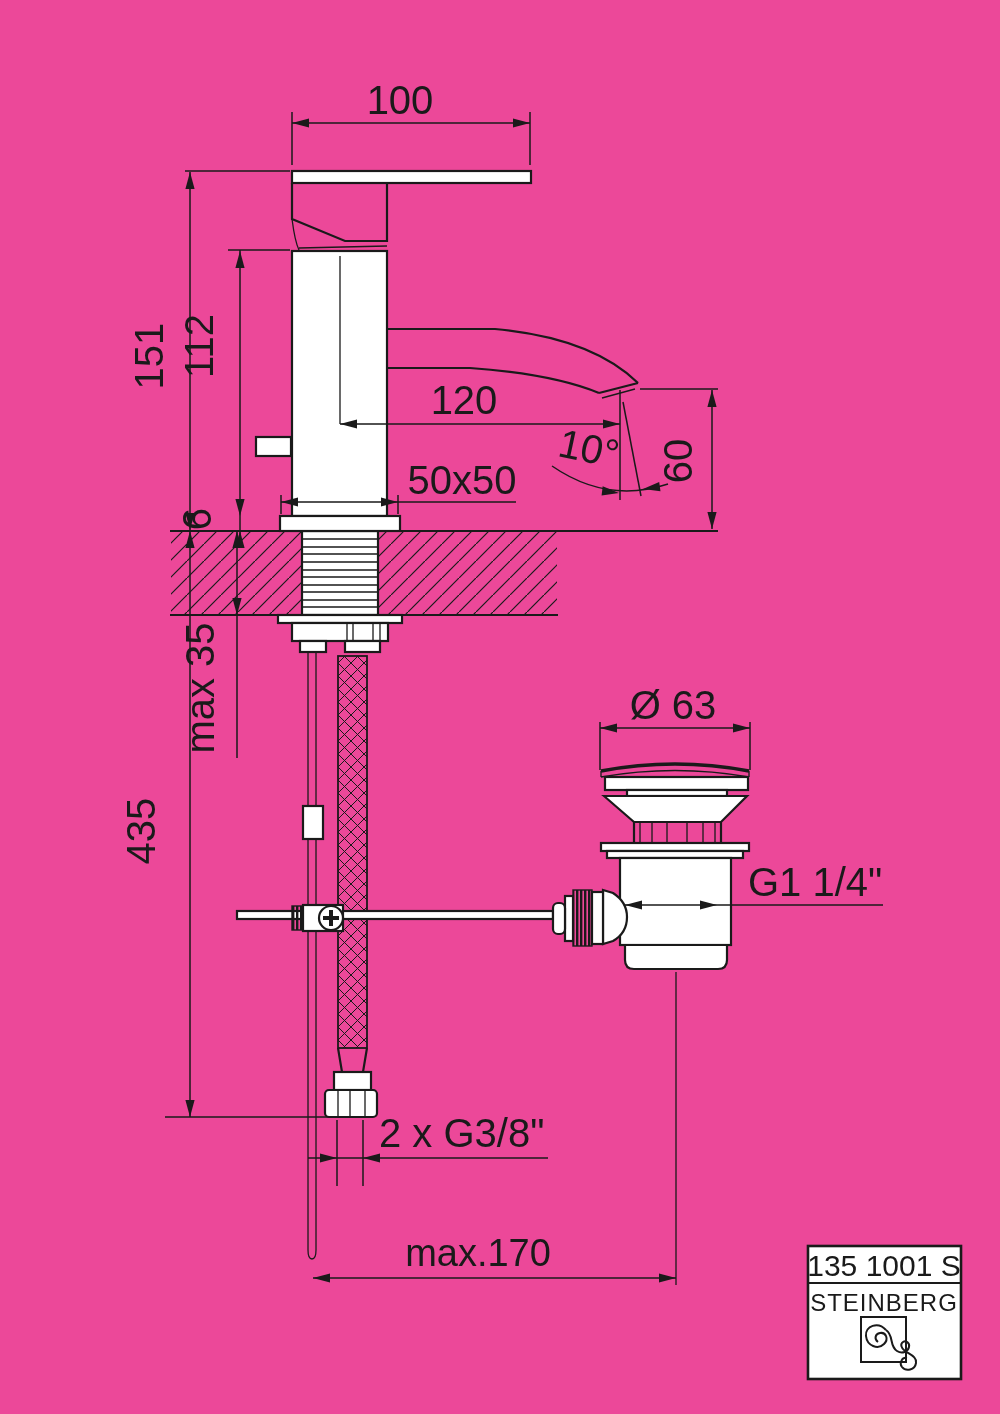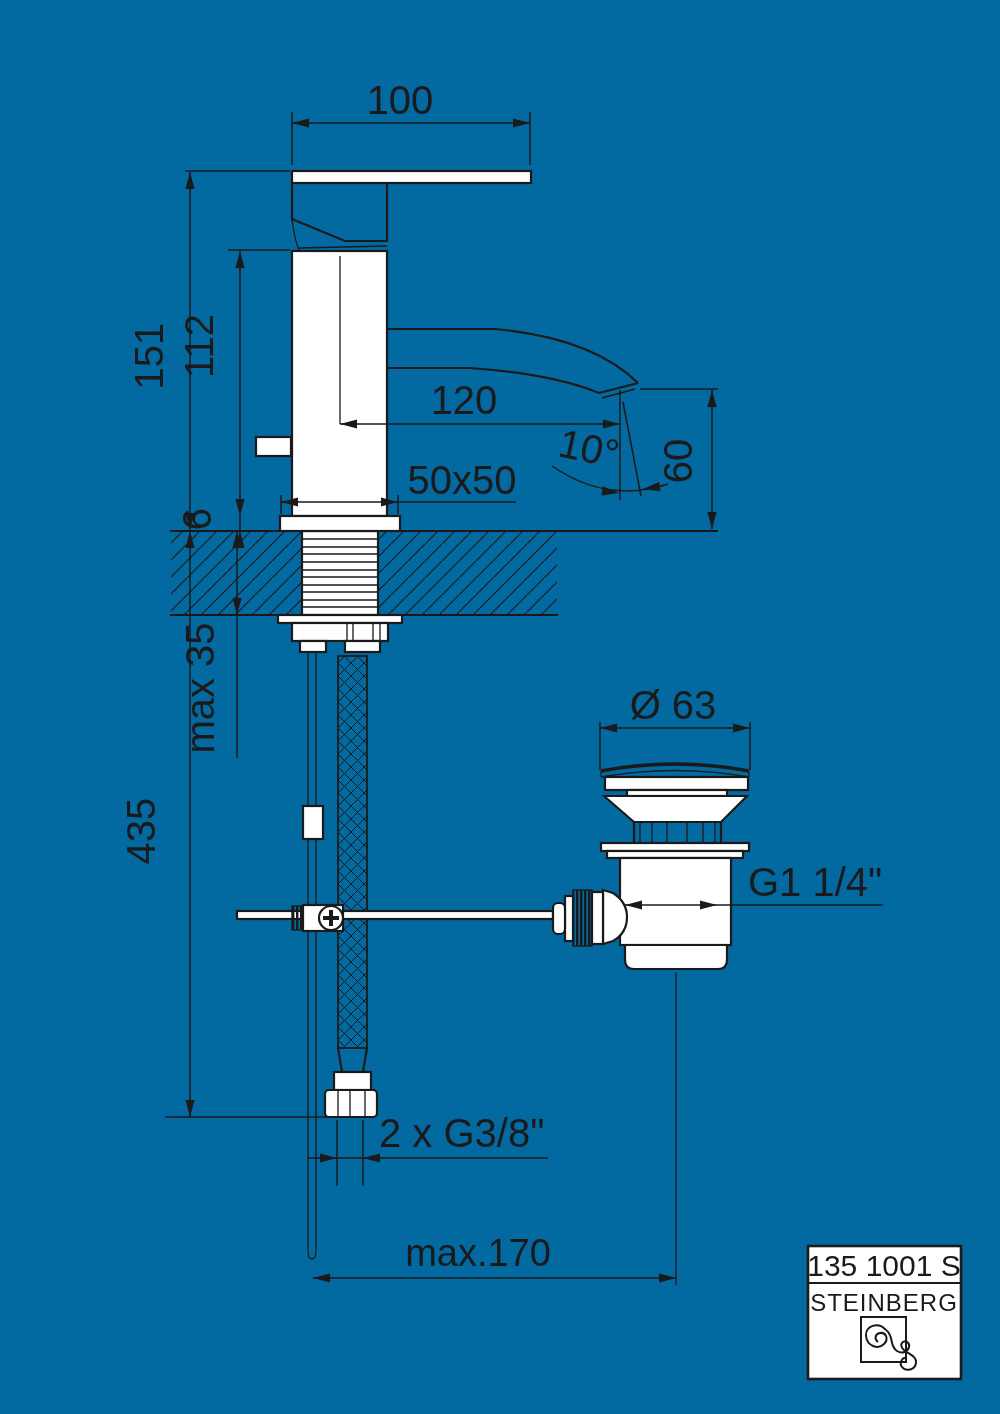--- a/index.html
+++ b/index.html
@@ -1,16 +1,16 @@
 <!DOCTYPE html>
 <html><head>
 <meta charset="utf-8">
 <style>
   html,body{margin:0;padding:0;background:#ffffff;}
-  #stage{position:relative;width:1000px;height:1414px;background:#0369a1;overflow:hidden;}
+  #stage{position:relative;width:1000px;height:1414px;background:#ec4899;overflow:hidden;}
   svg{display:block;}
   .ln   {stroke:#1a1a1a;stroke-width:2.2;fill:none;stroke-linecap:butt;stroke-linejoin:miter;}
   .lnth {stroke:#1a1a1a;stroke-width:1.3;fill:none;}
   .dim  {stroke:#1a1a1a;stroke-width:1.5;fill:none;}
   .heavy{stroke:#1a1a1a;stroke-width:3.6;fill:none;}
   .wfill{fill:#ffffff;stroke:#1a1a1a;stroke-width:2.2;}
   .ah   {fill:#1a1a1a;stroke:none;}
   .dim-text{font-family:"Liberation Sans",sans-serif;fill:#1a1a1a;font-size:40px;}
   .dim-text-s{font-family:"Liberation Sans",sans-serif;fill:#1a1a1a;font-size:38px;}
   .tb-text{font-family:"Liberation Sans",sans-serif;fill:#1a1a1a;font-size:30px;}

